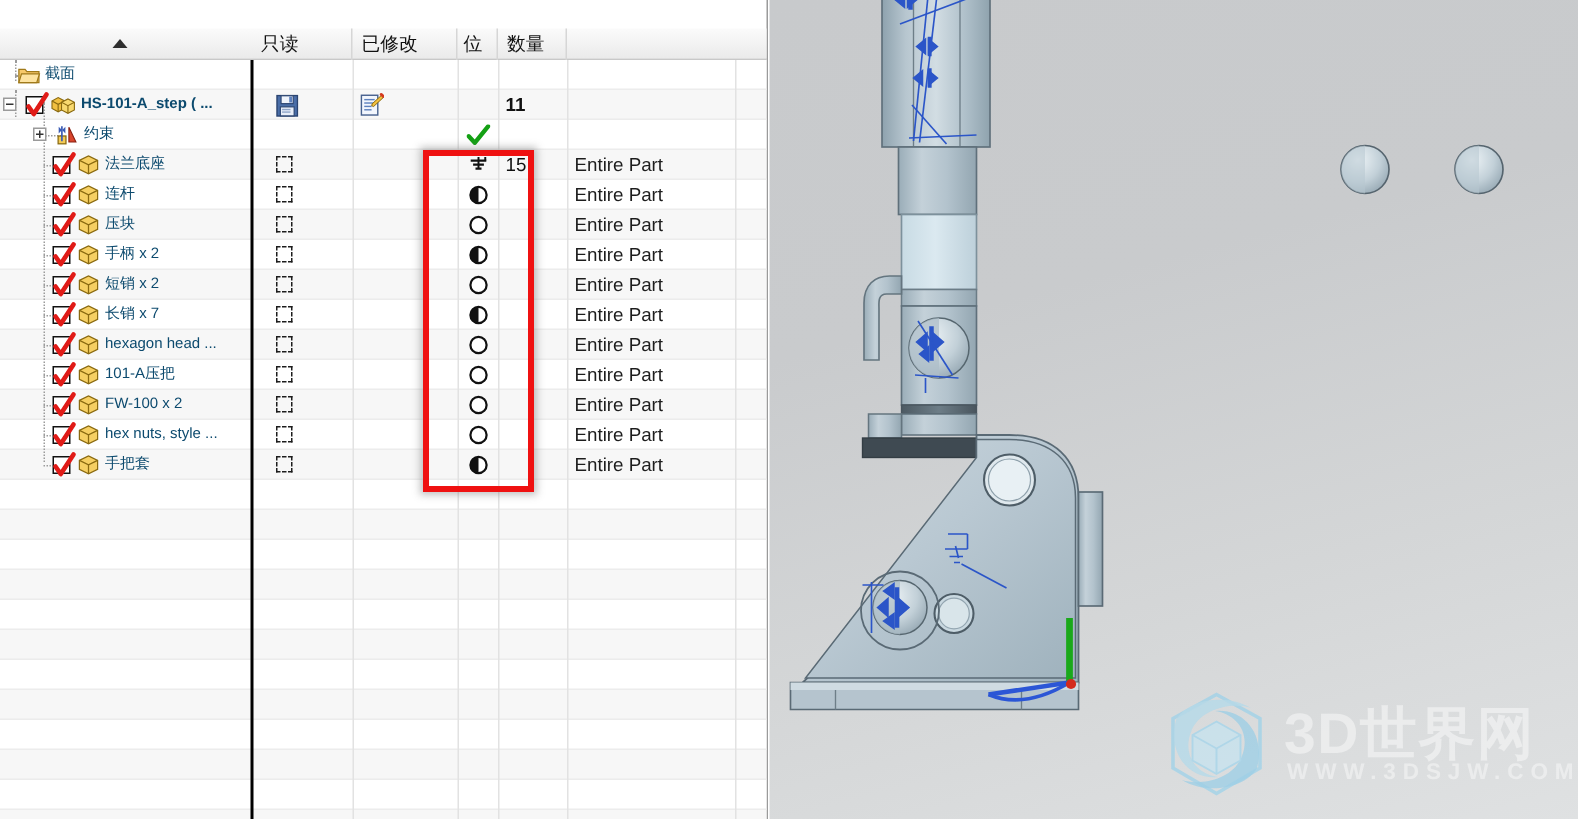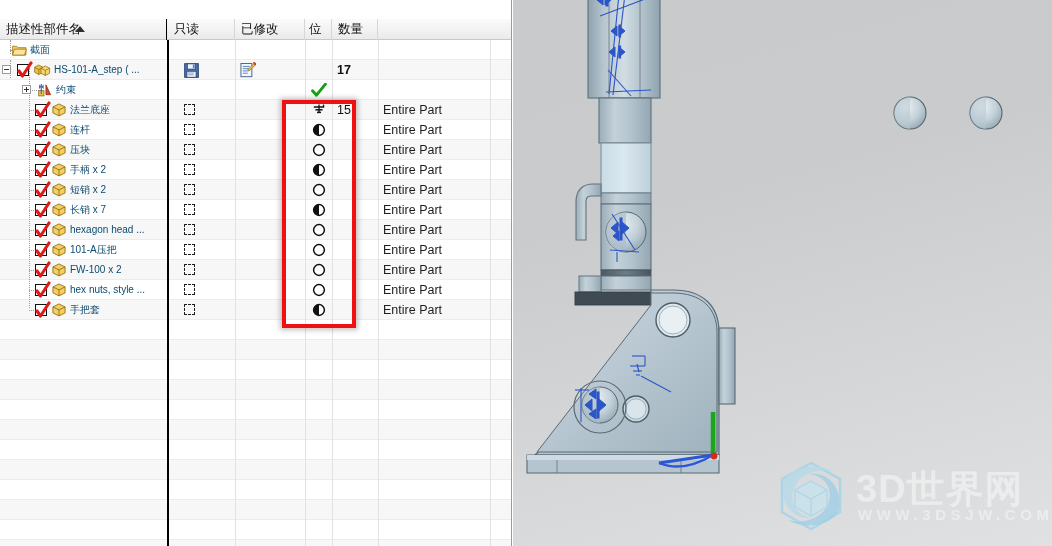--- a/index.html
+++ b/index.html
@@ -91,21 +91,21 @@
   .vline {
     position: absolute; top: 0; width: 1px; height: 506px;
     background: #e2e2e2;
   }
   #vline-main {
     position: absolute; left: 167px; top: 0;
     width: 1.5px; height: 506px;
     background: #000000;
   }
   .tname { position: absolute; top: 0; line-height: 20px; font-size: 10px; color:#0c4a6e; }
-  .tname.bold { font-weight: normal; }
+  .tname.bold { font-weight: bold; }
 
   
   .guide-v {
     position: absolute;
     width: 1px;
     border-left: 1px dotted #9b9b9b;
   }
   .guide-h {
     position: absolute;
     height: 1px;
@@ -222,21 +222,20 @@
 </style>
 </head>
 <body>
 
 <div id="app">
 
   <div id="nav-panel">
 
 
     <div id="col-header">
-      <div class="hcell" style="left:0px;width:167px;border-right:1.5px solid #000;">描述性部件名</div>
       <div id="sort-arrow"></div>
       <div class="hcell" style="left:168px;width:67px;">只读</div>
       <div class="hcell" style="left:235px;width:70px;">已修改</div>
       <div class="hcell" style="left:305px;width:27px;padding-left:4px;">位</div>
       <div class="hcell" style="left:332px;width:46px;">数量</div>
       <div class="hcell" style="left:490px;width:22px;border-right:none;"></div>
     </div>
 
     <div id="grid-body">
 
@@ -324,21 +323,21 @@
 
       <svg style="position:absolute;left:240px;top:22px;width:16px;height:16px;" viewBox="0 0 17 17">
         <rect x="1" y="1.6" width="11.6" height="14" fill="#f2f6fd" stroke="#47618e" stroke-width="1"></rect>
         <rect x="3" y="4.2" width="7.4" height="1" fill="#5d80bd"></rect>
         <rect x="3" y="6.6" width="7.4" height="1" fill="#5d80bd"></rect>
         <rect x="3" y="9.0" width="5.2" height="1" fill="#5d80bd"></rect>
         <rect x="3" y="11.4" width="5.2" height="1" fill="#5d80bd"></rect>
         <path d="M15.6 1.3 L16.4 3.3 L9.6 9.6 L8.3 9.0 L8.6 7.7 Z" fill="#f2c040" stroke="#8a6a10" stroke-width="0.7"></path>
         <path d="M15.0 1.0 L16.6 2.4" stroke="#d43a1f" stroke-width="2" stroke-linecap="round"></path>
       </svg>
-      <div class="qty" style="left:337px;top:20px;">17</div>
+      <div class="qty" style="left:337px;top:20px;">11</div>
 
       <div class="expander plus" style="left:22px;top:45px;"></div>
       <svg class="cons" style="left:38px;top:43px;" viewBox="0 0 15 15">
         <rect x="0.8" y="8.2" width="5.6" height="5.6" fill="#f4cb56" stroke="#8a6a10" stroke-width="0.9"></rect>
         <path d="M3.5 1.2 L3.5 12" stroke="#3a5bb5" stroke-width="1.2"></path>
         <path d="M1.2 1.6 L3.5 4.0 L1.2 6.4 Z" fill="#3a5bb5"></path>
         <path d="M6.0 1.6 L3.7 4.0 L6.0 6.4 Z" fill="#3a5bb5"></path>
         <path d="M8.5 2.0 L13.5 12.5 L8.5 12.5 Z" fill="#d9452c" stroke="#8a2010" stroke-width="0.8"></path>
       </svg>
       <div class="tname" style="left:56px;top:40px;">约束</div>

